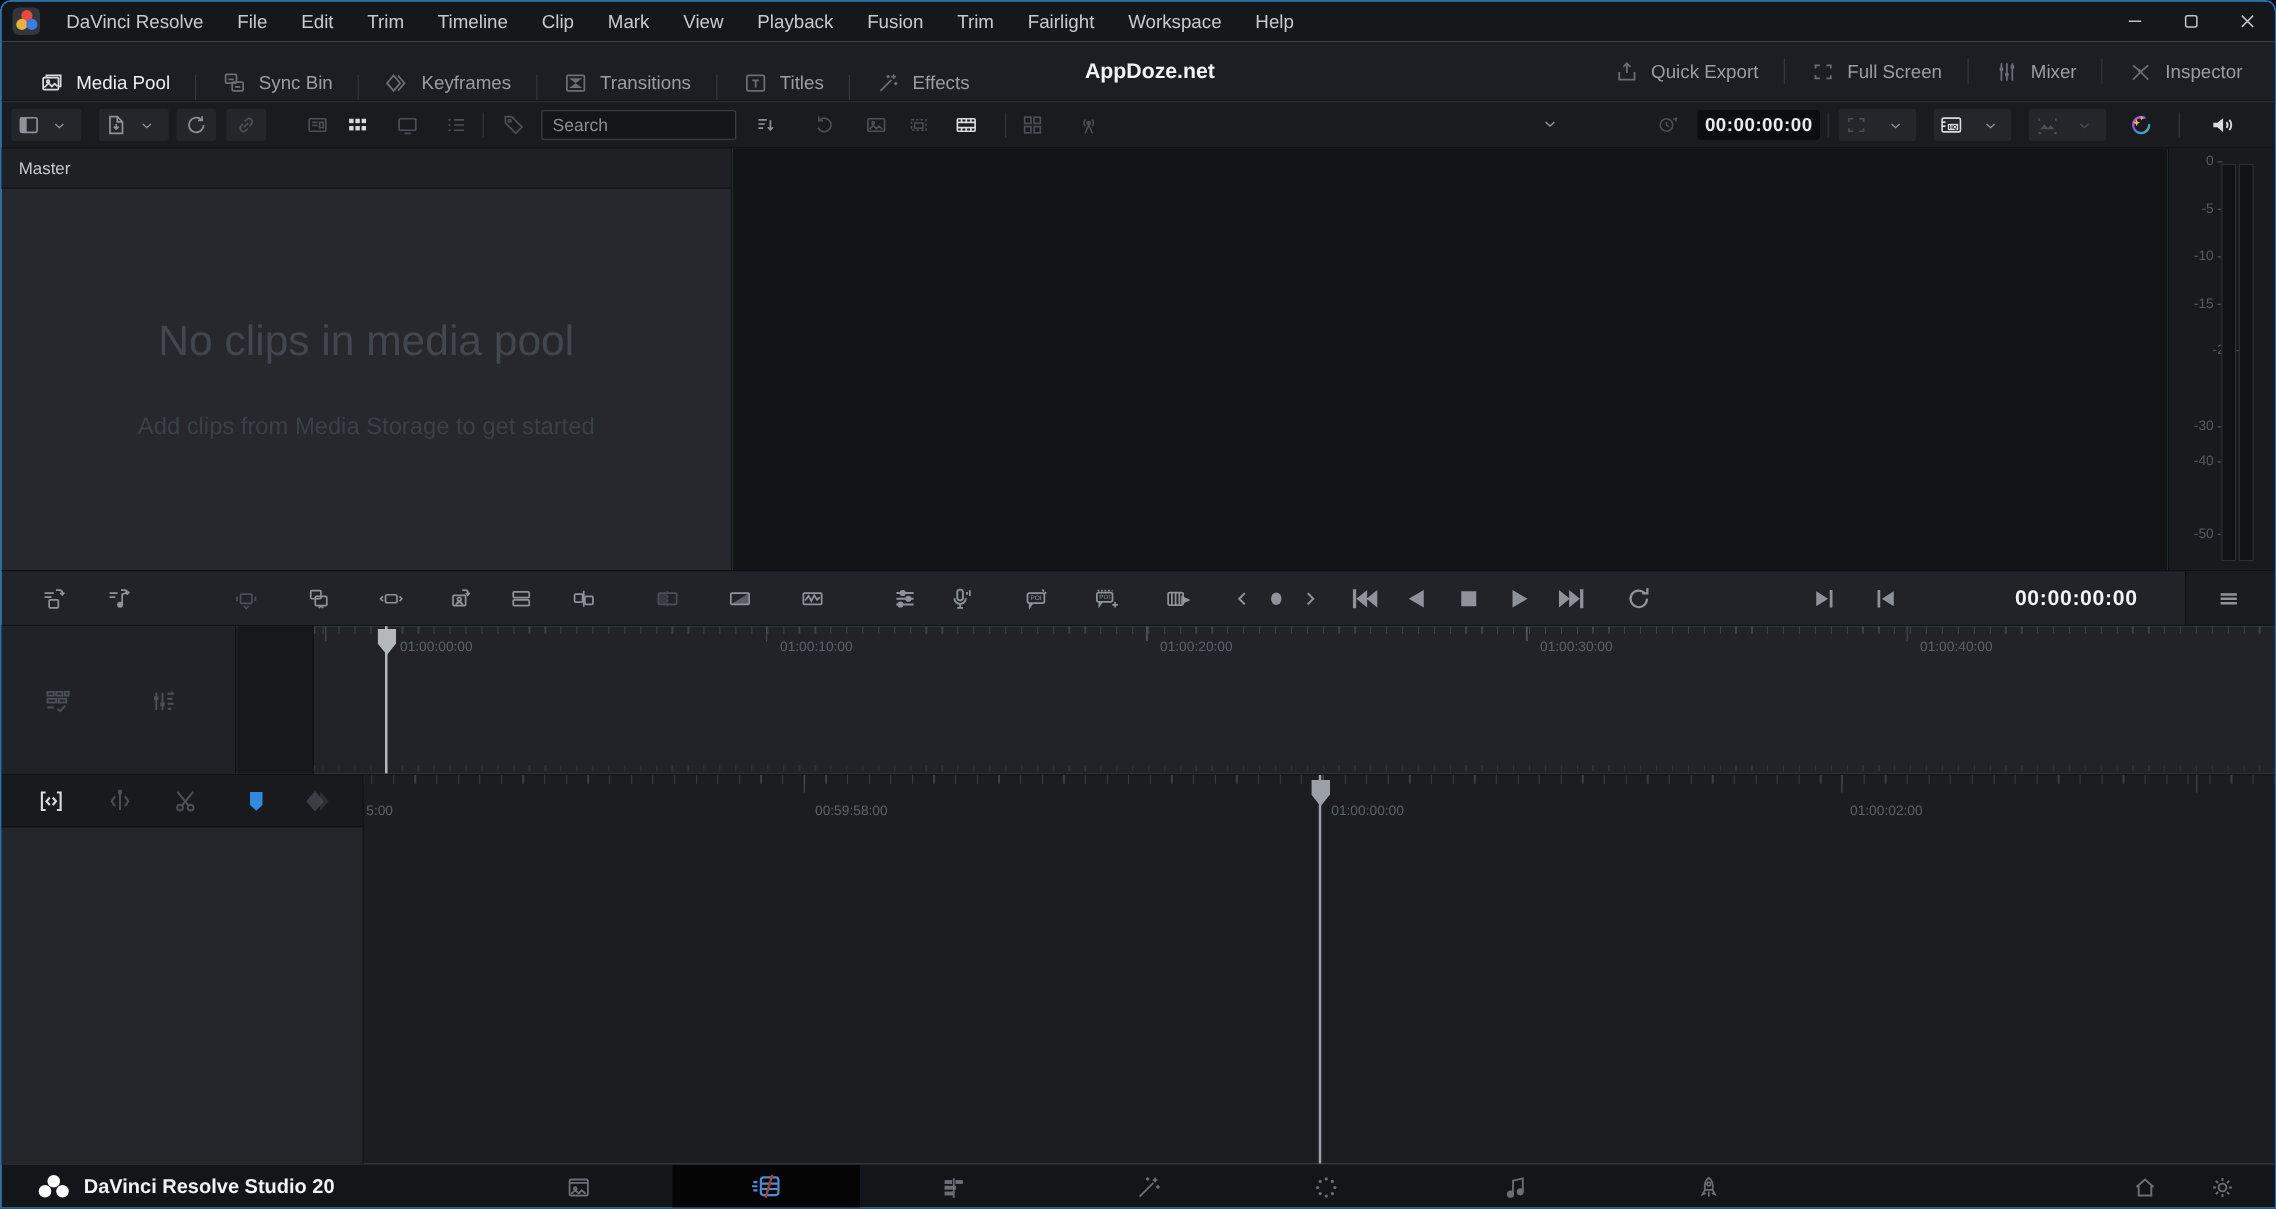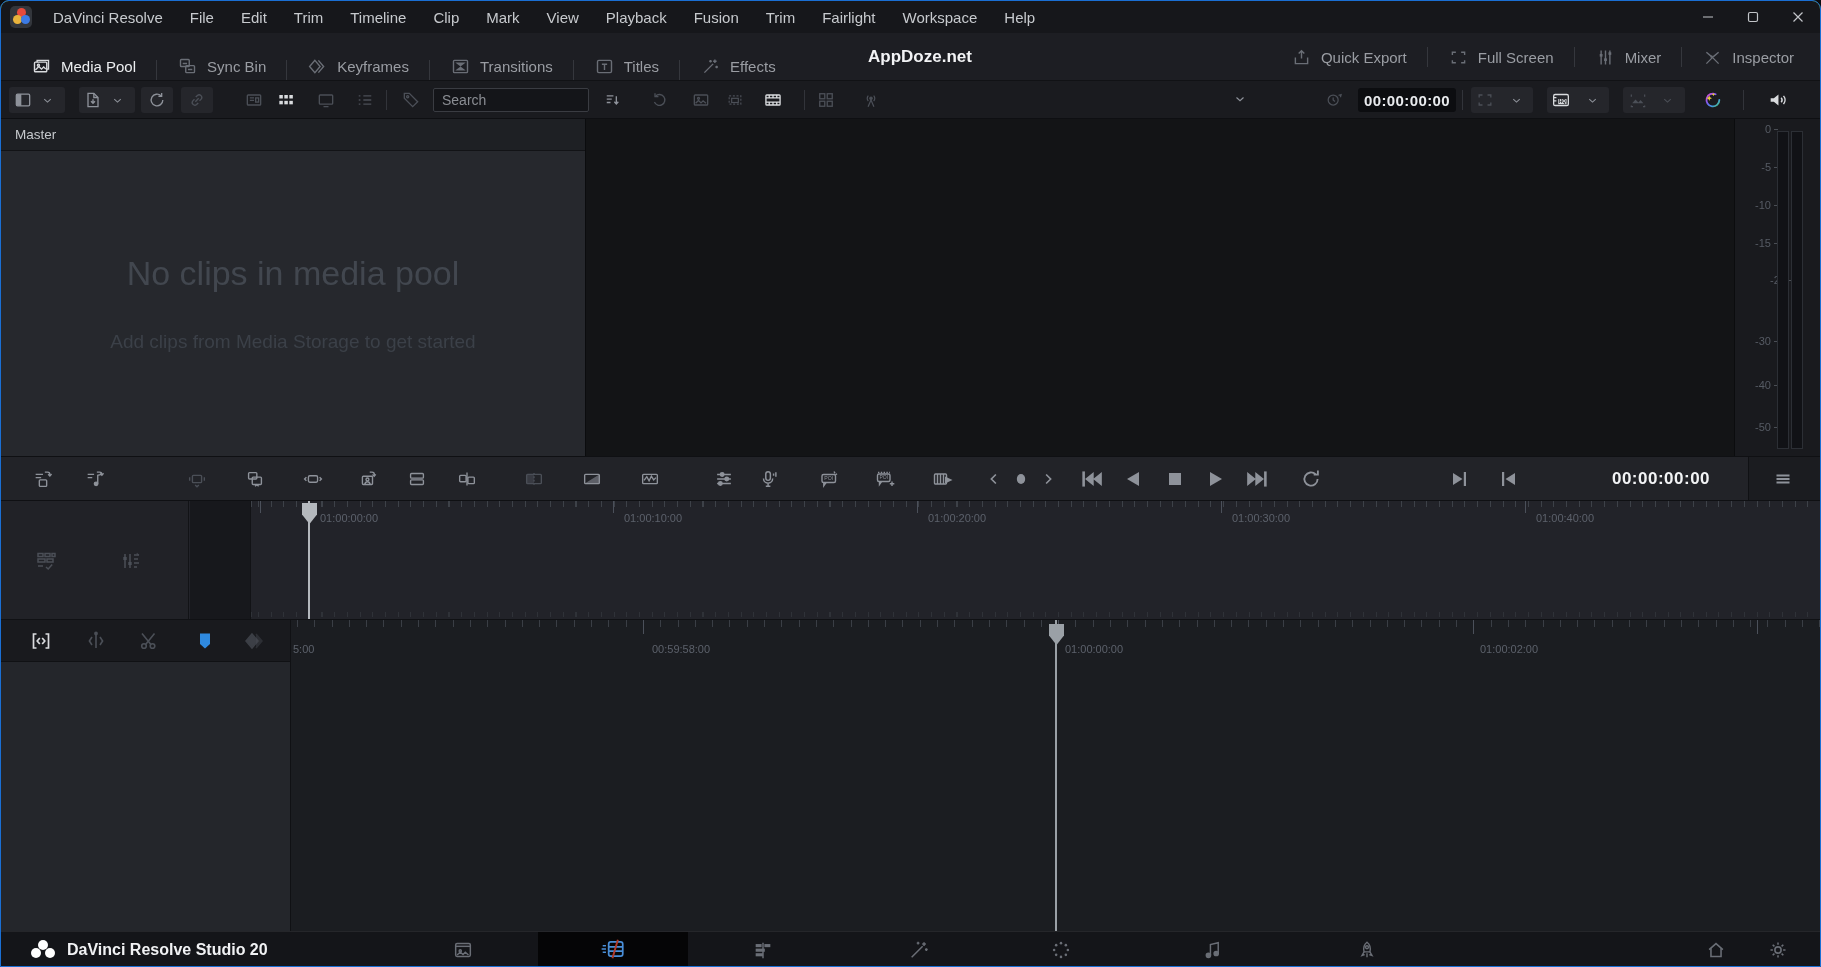--- a/index.html
+++ b/index.html
@@ -484,21 +484,21 @@
       </div>
     </div>
     <div class="viewer"></div>
     <div class="meters">
       <div class="mlabel" style="left:6px;top:4px">0</div>
       <div class="mlabel" style="left:6px;top:42px">-5</div>
       <div class="mlabel" style="left:6px;top:80px">-10</div>
       <div class="mlabel" style="left:6px;top:118px">-15</div>
       <div class="mlabel" style="left:21px;top:155px">-20</div>
       <div class="mlabel" style="left:6px;top:216px">-30</div>
-      <div class="mlabel" style="left:6px;top:260px">-40</div>
+      <div class="mlabel" style="left:6px;top:244px">-40</div>
       <div class="mlabel" style="left:6px;top:302px">-50</div>
       <div class="mbar" style="left:42px"></div>
       <div class="mbar" style="left:56px"></div>
     </div>
   </div>
 
   <div class="transport">
     <div class="icbtn c-mid" style="left:24px">
       <svg width="22" height="22" viewBox="0 0 24 24" fill="none" stroke="currentColor" stroke-width="1.5">
           <path d="M4 7h8M4 10.5h6"></path>

